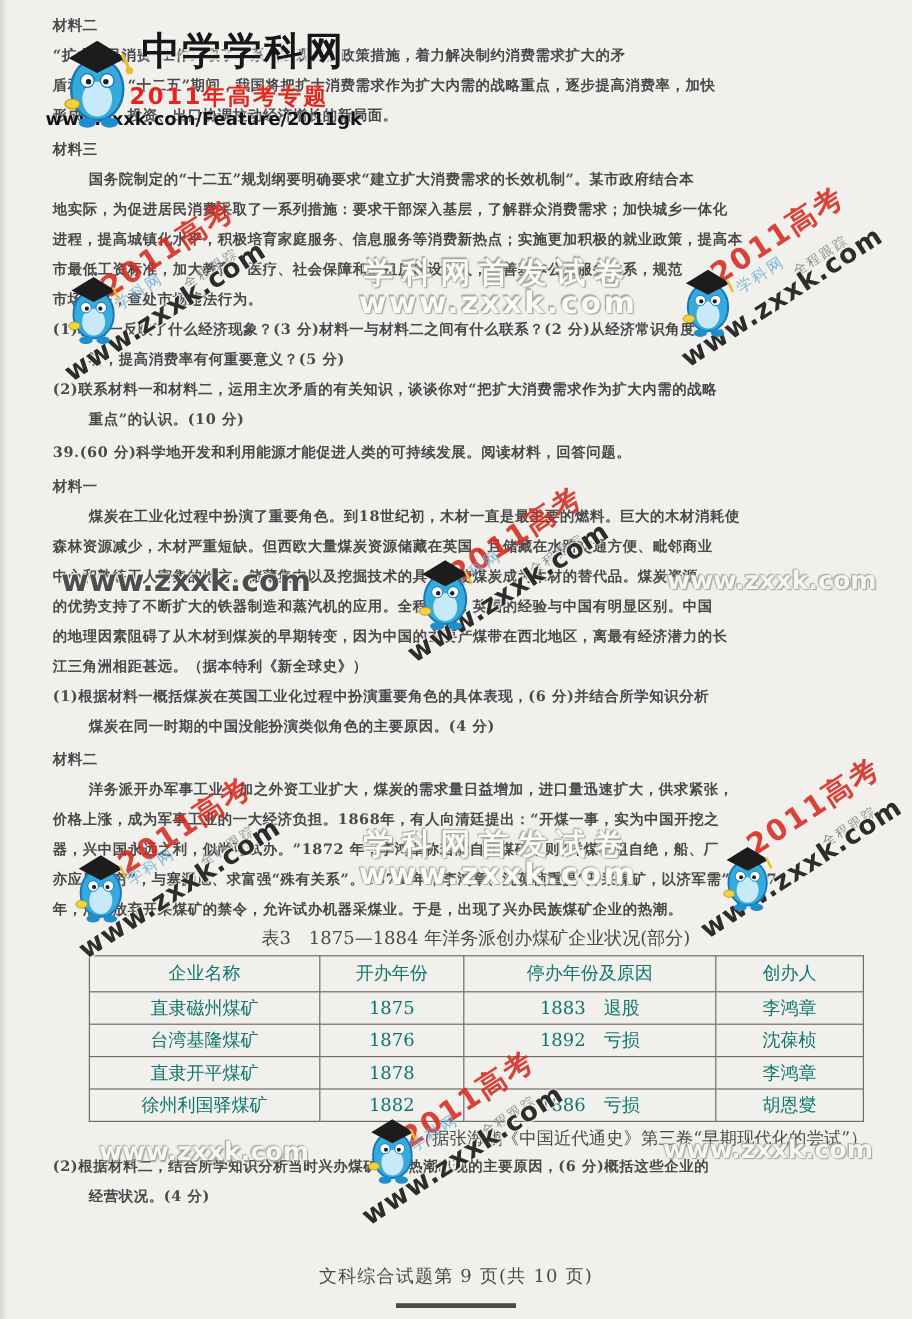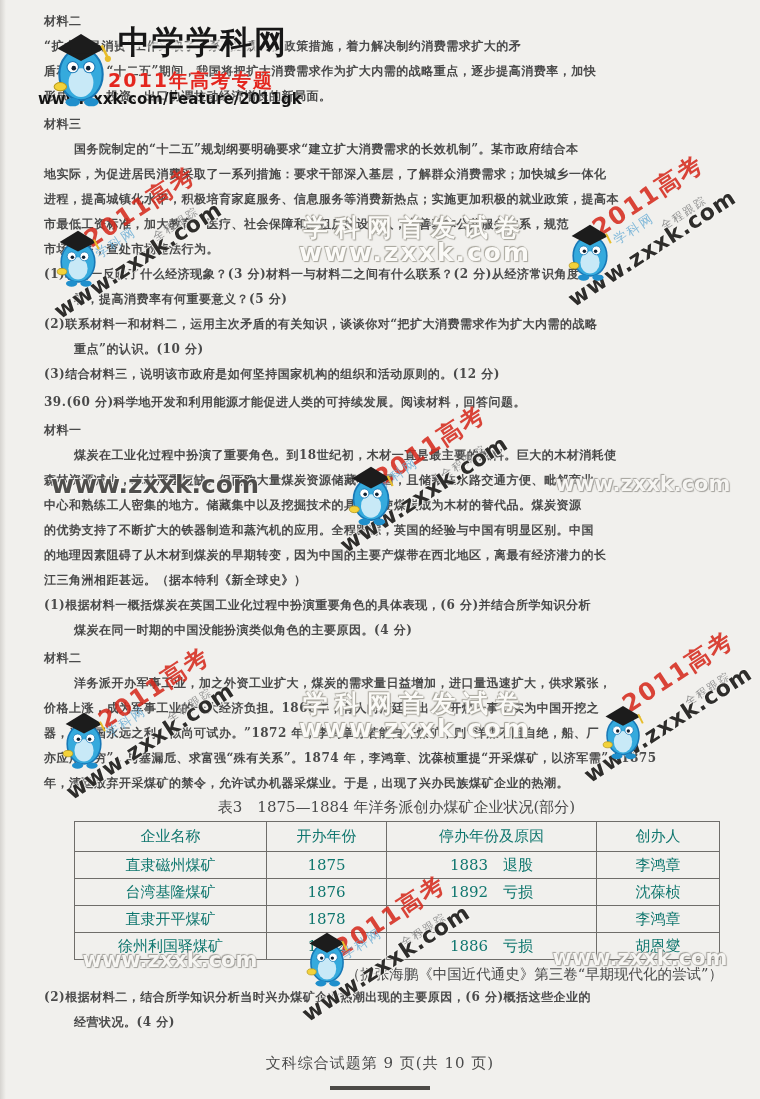--- a/index.html
+++ b/index.html
@@ -77,21 +77,20 @@
   <div class="tl ind">国务院制定的“十二五”规划纲要明确要求“建立扩大消费需求的长效机制”。某市政府结合本</div>
   <div class="tl">地实际，为促进居民消费采取了一系列措施：要求干部深入基层，了解群众消费需求；加快城乡一体化</div>
   <div class="tl">进程，提高城镇化水平，积极培育家庭服务、信息服务等消费新热点；实施更加积极的就业政策，提高本</div>
   <div class="tl">市最低工资标准，加大教育、医疗、社会保障和廉租房建设投入，完善基本公共服务体系，规范</div>
   <div class="tl">市场秩序，查处市场违法行为。</div>
 
   <div class="tl">(1)材料一反映了什么经济现象？(3 分)材料一与材料二之间有什么联系？(2 分)从经济常识角度</div>
   <div class="tl hang">看，提高消费率有何重要意义？(5 分)</div>
   <div class="tl">(2)联系材料一和材料二，运用主次矛盾的有关知识，谈谈你对“把扩大消费需求作为扩大内需的战略</div>
   <div class="tl hang">重点”的认识。(10 分)</div>
-  <div class="tl">(3)结合材料三，说明该市政府是如何坚持国家机构的组织和活动原则的。(12 分)</div>
 
   <div class="tl lbl">39.(60 分)科学地开发和利用能源才能促进人类的可持续发展。阅读材料，回答问题。</div>
 
   <div class="tl lbl">材料一</div>
   <div class="tl ind">煤炭在工业化过程中扮演了重要角色。到18世纪初，木材一直是最主要的燃料。巨大的木材消耗使</div>
   <div class="tl">森林资源减少，木材严重短缺。但西欧大量煤炭资源储藏在英国，且储藏在水路交通方便、毗邻商业</div>
   <div class="tl">中心和熟练工人密集的地方。储藏集中以及挖掘技术的具备，使煤炭成为木材的替代品。煤炭资源</div>
   <div class="tl">的优势支持了不断扩大的铁器制造和蒸汽机的应用。全程跟踪，英国的经验与中国有明显区别。中国</div>
   <div class="tl">的地理因素阻碍了从木材到煤炭的早期转变，因为中国的主要产煤带在西北地区，离最有经济潜力的长</div>
   <div class="tl">江三角洲相距甚远。（据本特利《新全球史》）</div>

